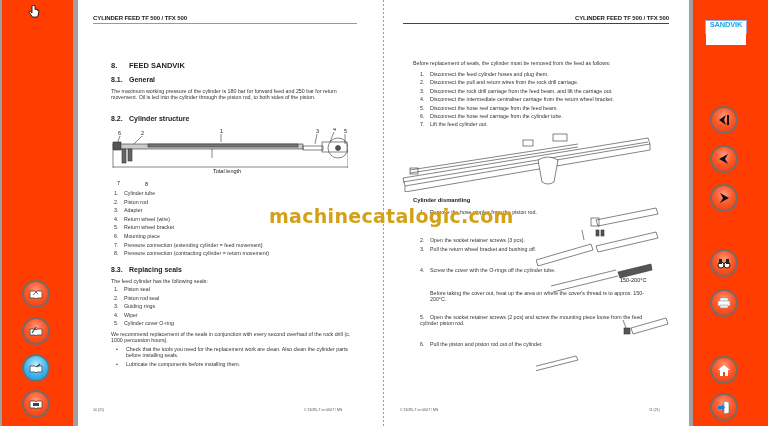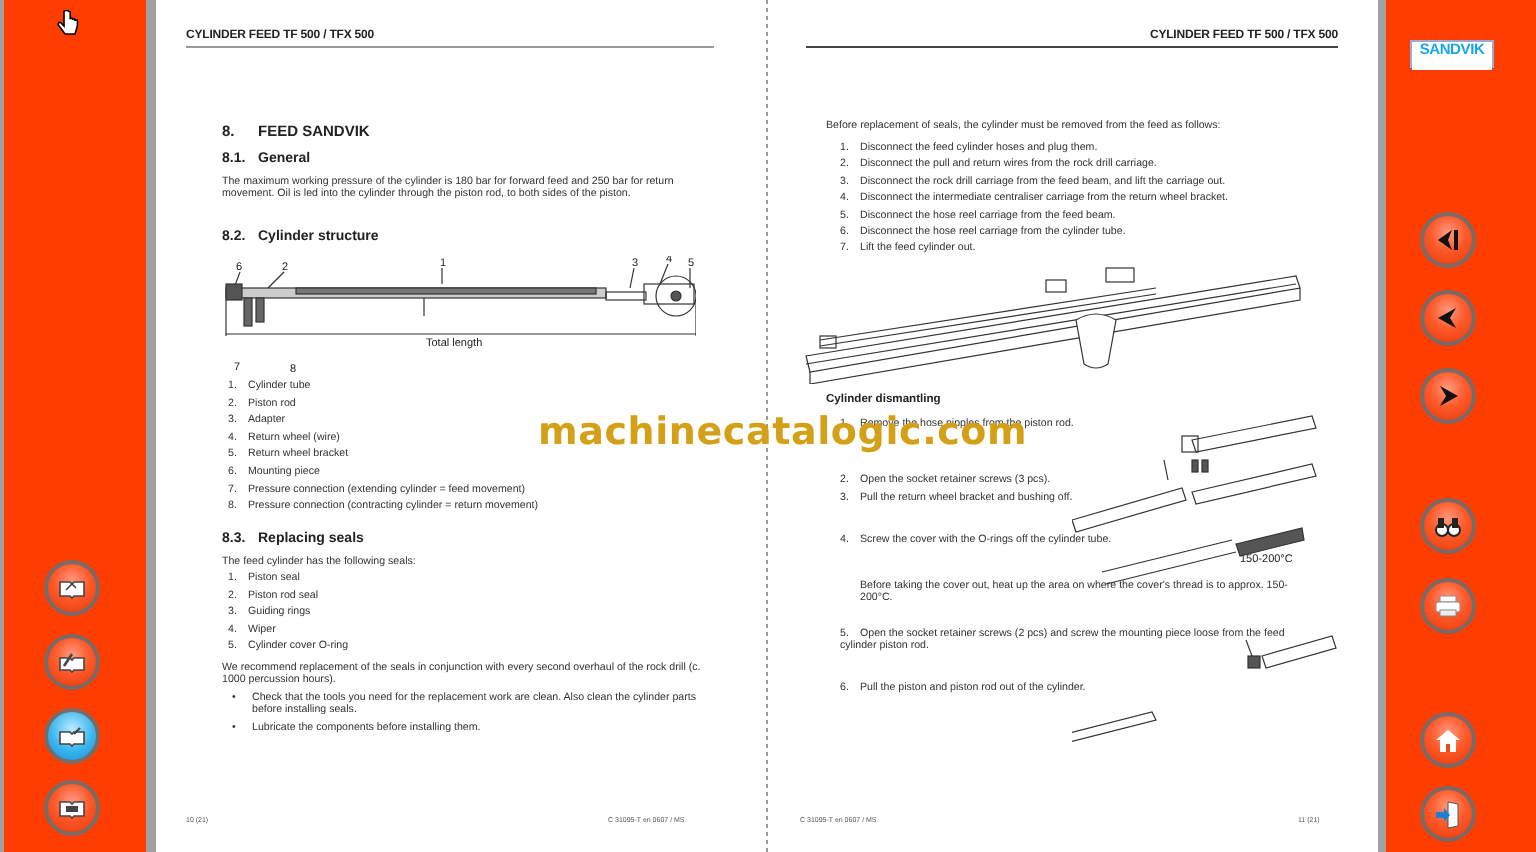--- a/index.html
+++ b/index.html
@@ -38,21 +38,21 @@
   .diagram { position: absolute; }
   .watermark { position: absolute; left: 269px; top: 205px; font-size: 19px; font-weight: bold; color: #d4a017; letter-spacing: 0.3px; font-family: "DejaVu Sans", sans-serif; }
 
   .nav-btn { position: absolute; width: 28px; height: 28px; border-radius: 50%;
              background: radial-gradient(circle at 50% 35%, #ff9a80 0%, #ff5a2a 45%, #e63a0a 100%);
              border: 2px solid #7a6a66; display: flex; align-items: center; justify-content: center; }
   .nav-btn.active { background: radial-gradient(circle at 50% 35%, #b8ecff 0%, #3ab5ef 55%, #1890d8 100%); }
   .nav-btn svg { width: 16px; height: 16px; }
 
   .logo { position: absolute; left: 705px; top: 20px; width: 42px; height: 14px; background: #17a7e8; border: 1px solid #9ad; }
-  .logo .txt { position: absolute; left: 0; top: 0; width: 100%; height: 14px; background: #fff; color: #17a7e8; font-size: 7.5px; font-weight: bold; text-align: center; line-height: 8px; letter-spacing: -0.2px; }
+  .logo .txt { position: absolute; left: 0; top: 0; width: 100%; height: 24px; background: #fff; color: #17a7e8; font-size: 7.5px; font-weight: bold; text-align: center; line-height: 8px; letter-spacing: -0.2px; }
 
   .cursor { position: absolute; left: 28px; top: 5px; width: 12px; height: 14px; }
 </style>
 </head>
 <body>
 
 <div class="left-bar">
   <div class="orange"></div>
 </div>
 

